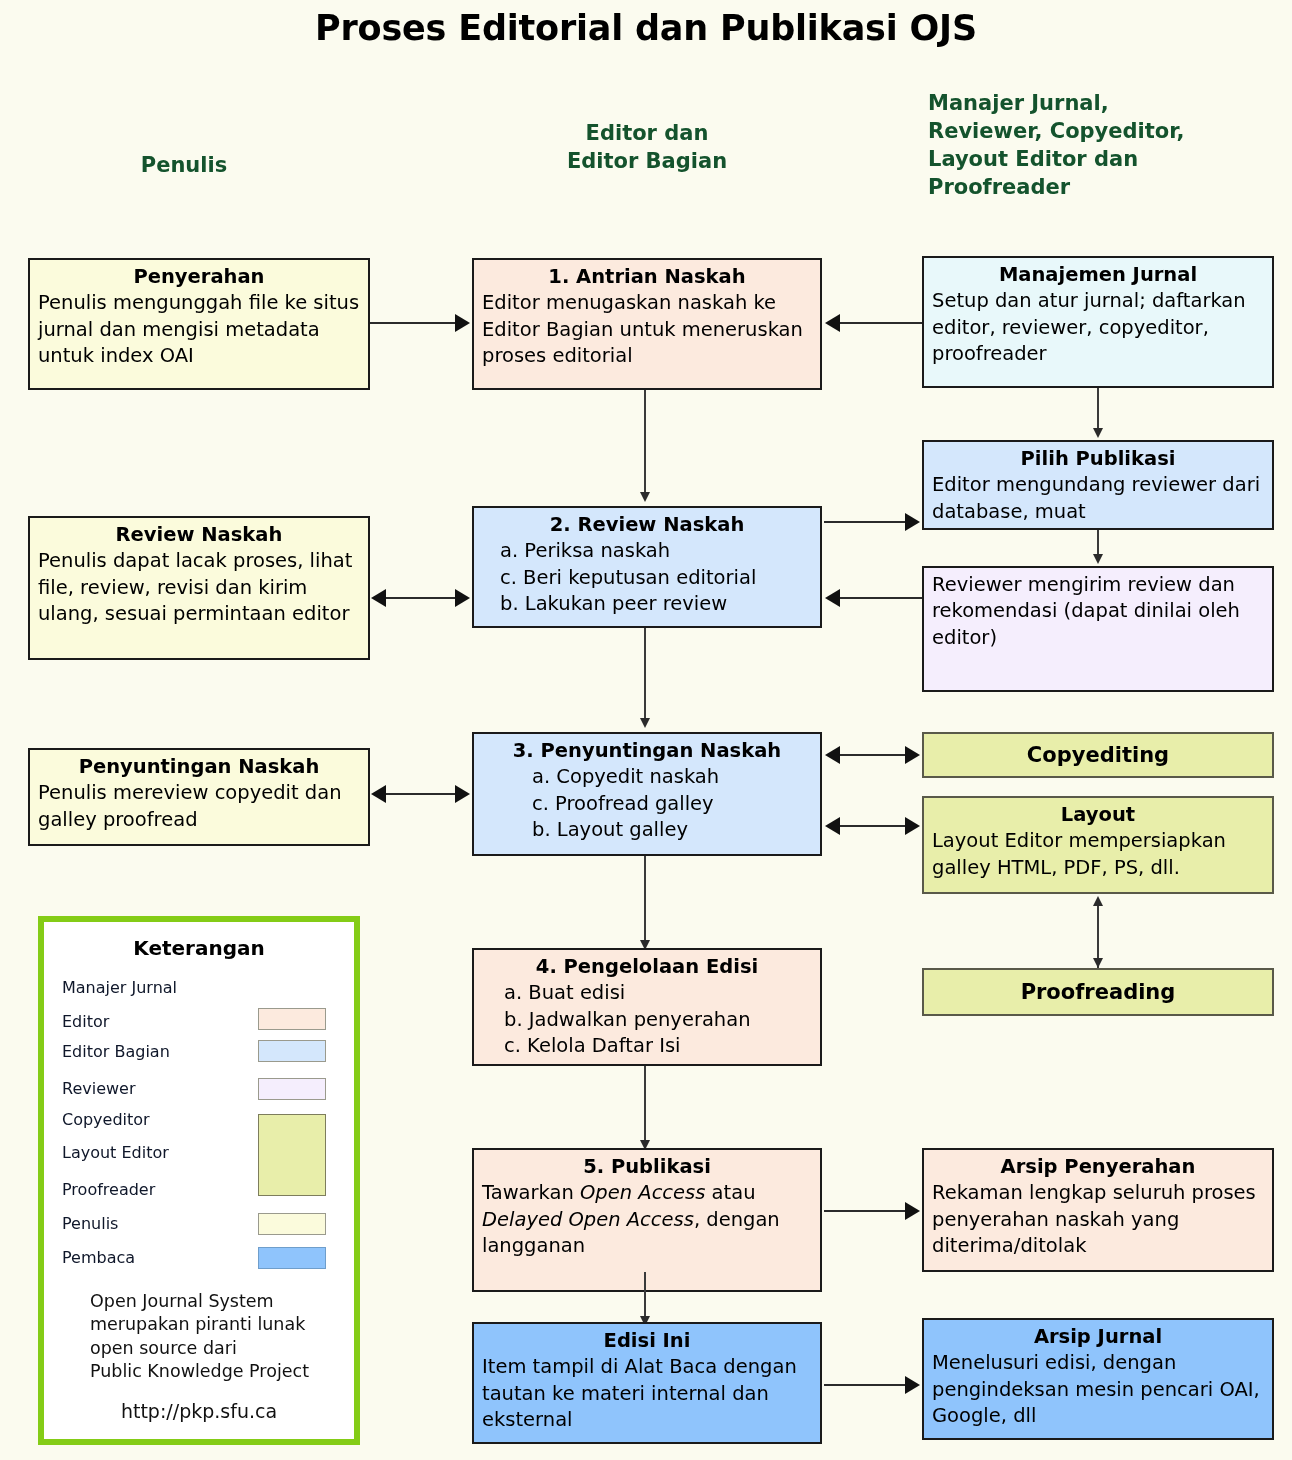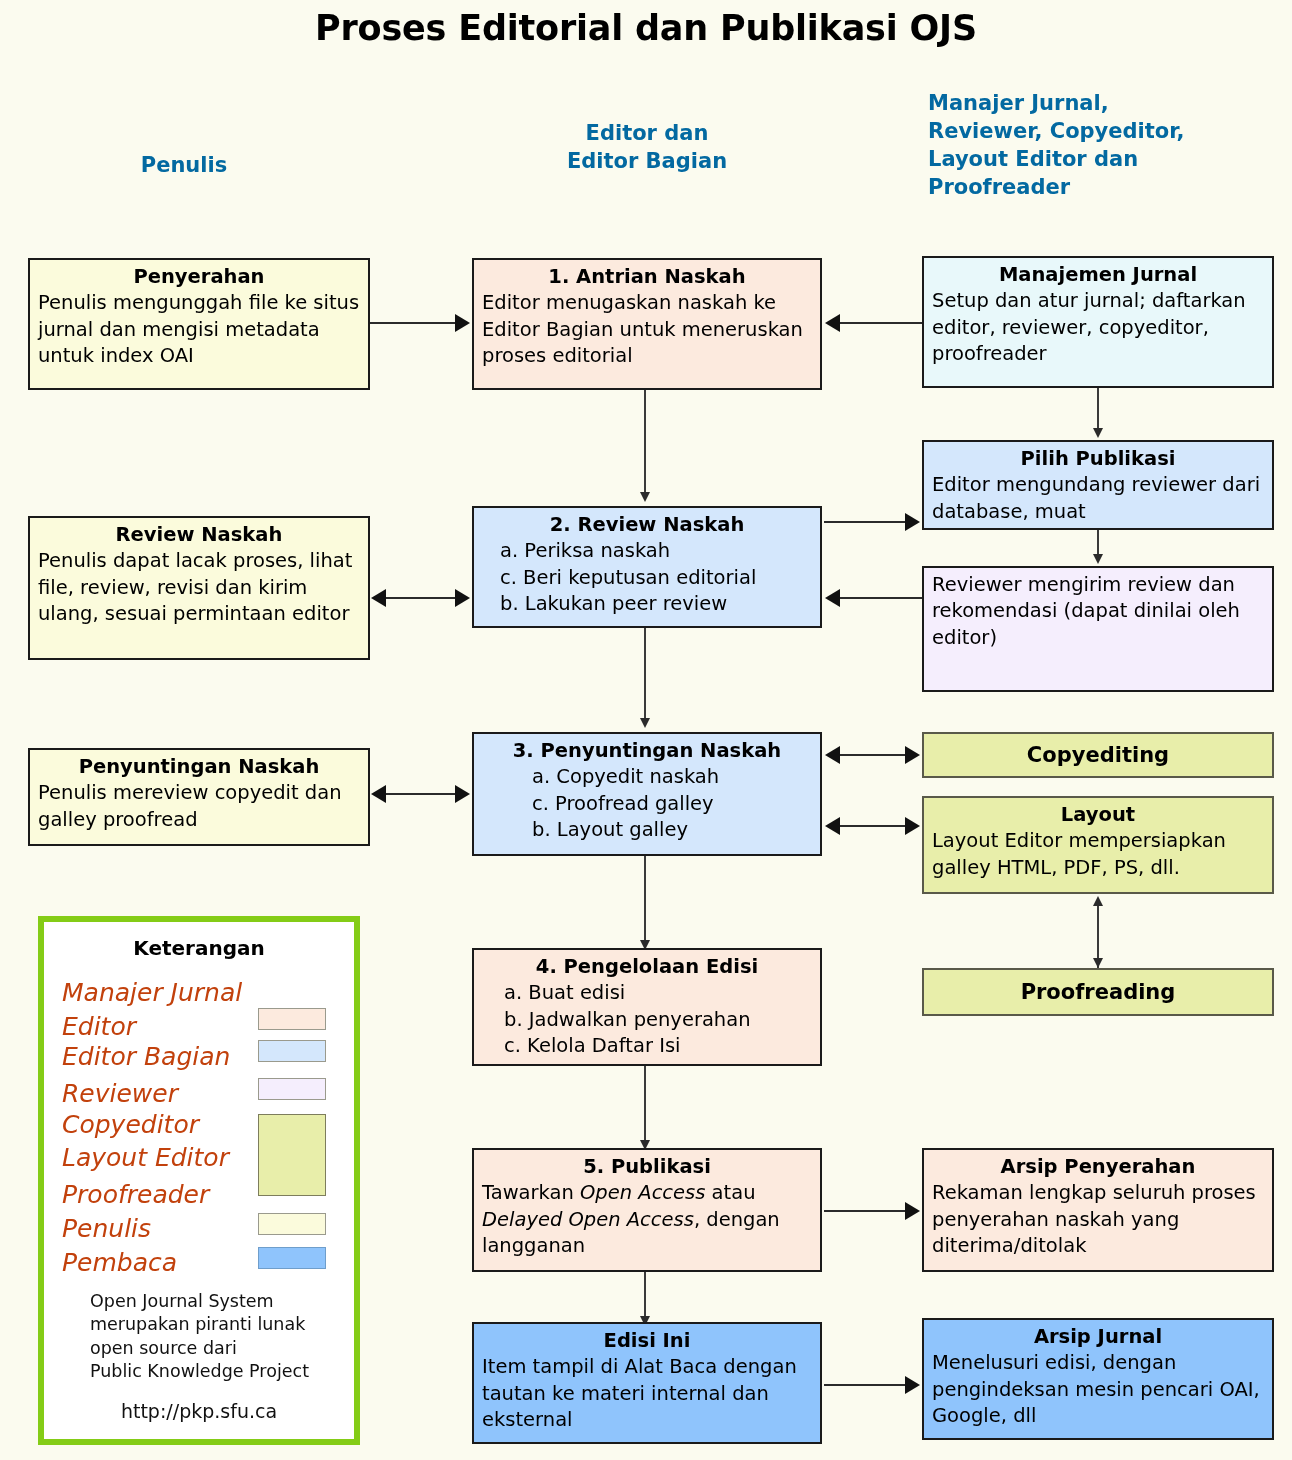--- a/index.html
+++ b/index.html
@@ -10,21 +10,21 @@
     overflow:hidden;
   }
   #stage{position:relative;width:1292px;height:1460px;}
 
   .title{
     position:absolute;left:0;top:8px;width:1292px;text-align:center;
     font-size:35px;font-weight:bold;color:#000;letter-spacing:-0.2px;
   }
 
   .colhead{
-    position:absolute;font-size:21px;font-weight:bold;color:#0369a1;line-height:1.33;
+    position:absolute;font-size:21px;font-weight:bold;color:#14532d;line-height:1.33;
   }
   .colhead.c1{left:28px;top:152px;width:312px;text-align:center;}
   .colhead.c2{left:472px;top:120px;width:350px;text-align:center;}
   .colhead.c3{left:928px;top:90px;width:350px;text-align:left;}
 
   .box{
     position:absolute;box-sizing:border-box;
     border:2px solid #1a1a1a;
     padding:4px 8px 6px 8px;
     font-size:19.5px;line-height:1.35;color:#000;
@@ -54,21 +54,21 @@
   .ar.sd{border-left:5px solid transparent;border-right:5px solid transparent;border-top:10px solid #2b2b2b;}
   .ar.su{border-left:5px solid transparent;border-right:5px solid transparent;border-bottom:10px solid #2b2b2b;}
   .ln.thin{background:#3a3a3a;}
 
   
   #legend{
     position:absolute;left:38px;top:916px;width:322px;height:529px;
     box-sizing:border-box;background:#ffffff;border:6px solid #84cc16;
   }
   #legend .lg-title{margin-top:14px;text-align:center;font-size:20px;font-weight:bold;}
-  .lg-row{position:absolute;left:18px;font-size:25px;color:#c2410c;font-style:italic;}
+  .lg-row{position:absolute;left:18px;font-size:16px;color:#0f172a;}
   .sw{position:absolute;box-sizing:border-box;border:1px solid #9a9a8d;}
   #legend .note{position:absolute;left:46px;top:368px;font-size:17.5px;line-height:1.34;color:#111;}
   #legend .url{position:absolute;left:0;top:478px;width:100%;text-align:center;font-size:19px;color:#111;}
 </style>
 </head>
 <body>
 
 <div id="stage">
 
   <div class="title">Proses Editorial dan Publikasi OJS</div>
@@ -192,21 +192,21 @@
   <div class="box c-editor" style="left:472px;top:948px;width:350px;height:118px;">
     <span class="bt">4. Pengelolaan Edisi</span>
     <span class="bd" style="padding-left:22px;">a. Buat edisi</span>
     <span class="bd" style="padding-left:22px;">b. Jadwalkan penyerahan</span>
     <span class="bd" style="padding-left:22px;">c. Kelola Daftar Isi</span>
   </div>
 
   <div class="ln v thin" style="left:644px;top:1066px;height:76px;"></div>
   <div class="ar sd" style="left:640px;top:1140px;"></div>
 
-  <div class="box c-editor" style="left:472px;top:1148px;width:350px;height:124px;">
+  <div class="box c-editor" style="left:472px;top:1148px;width:350px;height:144px;">
     <span class="bt">5. Publikasi</span>
     <span class="bd">
       <span>Tawarkan </span><span class="ital">Open Access</span><span> atau </span><span class="ital">Delayed Open Access</span><span>, dengan langganan</span>
     </span>
   </div>
 
   <div class="box c-editor" style="left:922px;top:1148px;width:352px;height:124px;">
     <span class="bt">Arsip Penyerahan</span>
     <span class="bd">Rekaman lengkap seluruh proses penyerahan naskah yang diterima/ditolak</span>
   </div>

